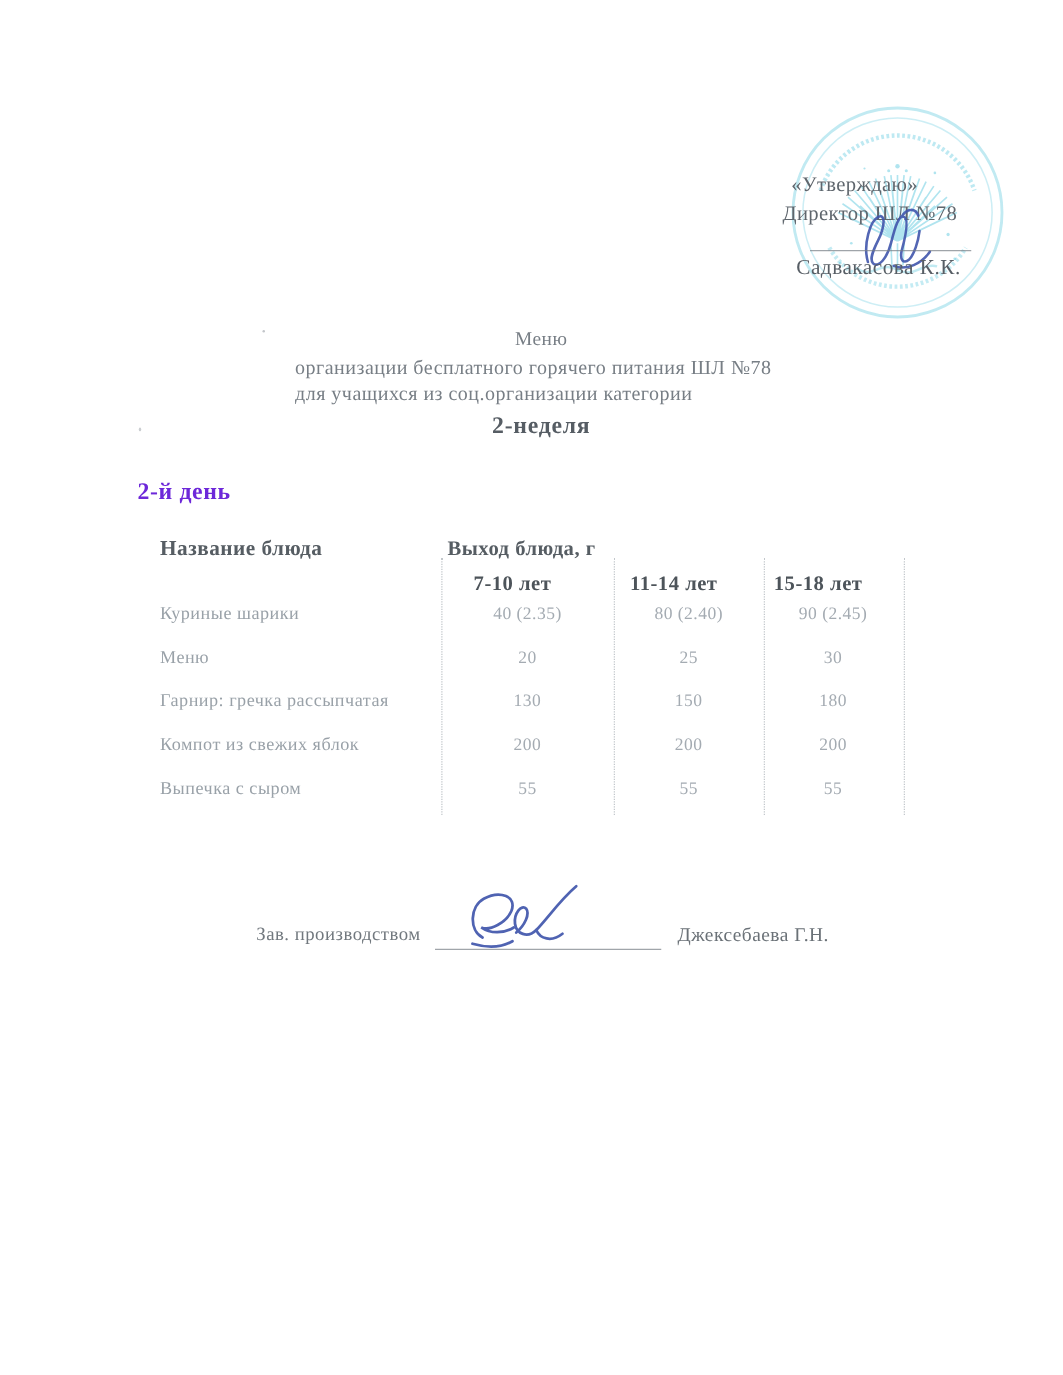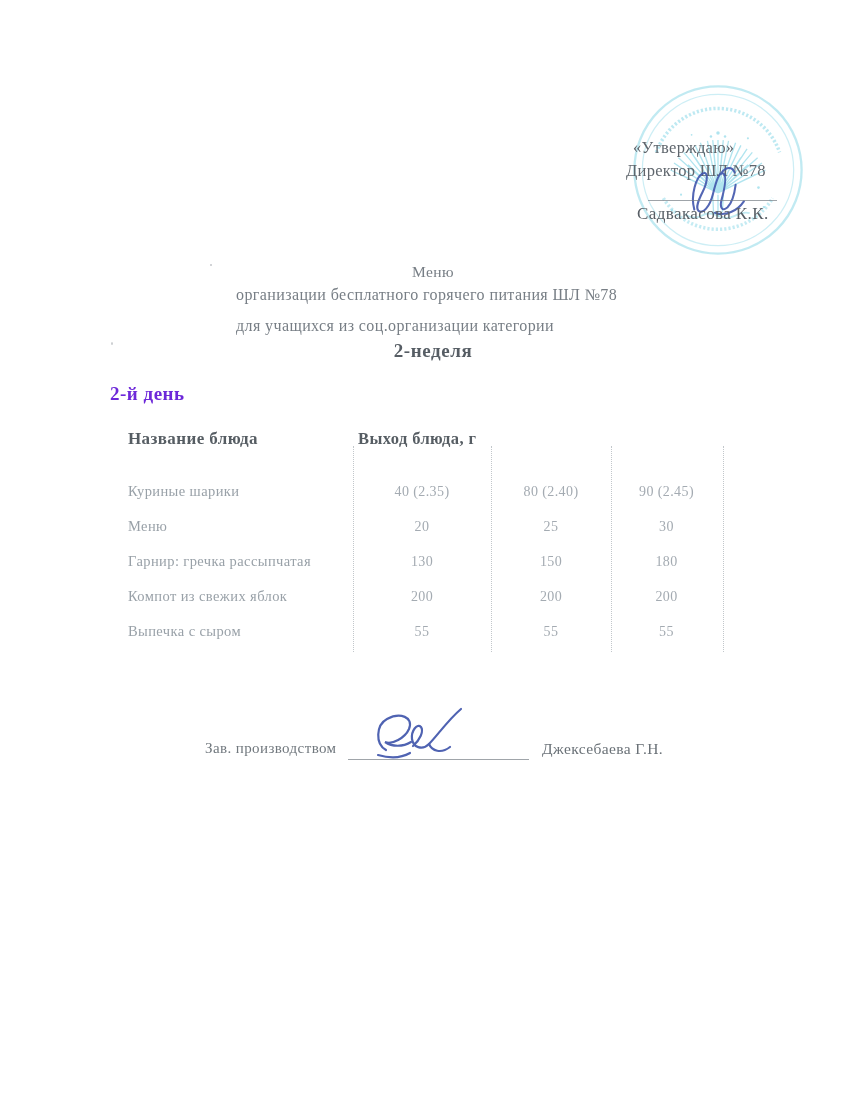--- a/index.html
+++ b/index.html
@@ -16,21 +16,21 @@
   
   .ap1{left:633px;top:138px;font-size:16.5px;color:#5f666d;letter-spacing:.3px;}
   .ap2{left:626px;top:161px;font-size:16.5px;color:#5f666d;letter-spacing:.3px;}
   .ap-underline{left:648px;top:200px;width:129px;border-top:1.2px solid rgba(118,126,133,.7);}
   .ap3{left:637px;top:204px;font-size:17px;color:#575e65;letter-spacing:.4px;}
   .sig-director{left:684px;top:164px;width:64px;height:52px;}
 
   
   .t-block{left:236px;top:263px;width:394px;color:#777e85;letter-spacing:.4px;}
   .t1{text-align:center;font-size:15.5px;margin-bottom:5px;}
-  .t2{font-size:16px;white-space:nowrap;margin-bottom:13px;}
+  .t2{font-size:16px;white-space:nowrap;margin-bottom:3px;}
   .t3{font-size:16px;white-space:nowrap;margin-bottom:5px;}
   .t4{text-align:center;font-size:19px;font-weight:bold;color:#565d64;letter-spacing:.6px;}
 
   .day{left:110px;top:383px;font-size:19px;font-weight:bold;color:#6d28d9;letter-spacing:.5px;}
 
   
   .th-dish{left:128px;top:429px;font-size:17px;font-weight:bold;color:#565d63;letter-spacing:.4px;}
   .th-out{left:358px;top:429px;font-size:16.5px;font-weight:bold;color:#565d63;letter-spacing:.4px;}
   .tr{position:absolute;left:120px;width:610px;display:grid;grid-template-columns:233px 138px 120px 111px;align-items:center;}
   .tr-ages{top:452px;height:30px;font-size:16.5px;font-weight:bold;color:#4d545a;letter-spacing:.4px;}
@@ -99,20 +99,26 @@
     <div class="t2">организации бесплатного горячего питания ШЛ №78</div>
     <div class="t3">для учащихся из соц.организации категории</div>
     <div class="t4">2-неделя</div>
   </div>
 
   <div class="abs day soft">2-й день</div>
 
   <div class="abs th-dish soft">Название блюда</div>
   <div class="abs th-out soft">Выход блюда, г</div>
 
+  <div class="tr tr-ages soft">
+    <div class="c"></div>
+    <div class="c">7-10 лет</div>
+    <div class="c">11-14 лет</div>
+    <div class="c">15-18 лет</div>
+  </div>
 
   <div class="tr tr-data r1 soft">
     <div class="dish">Куриные шарики</div>
     <div class="c">40 (2.35)</div>
     <div class="c">80 (2.40)</div>
     <div class="c">90 (2.45)</div>
   </div>
   <div class="tr tr-data r2 soft">
     <div class="dish">Меню</div>
     <div class="c">20</div>

